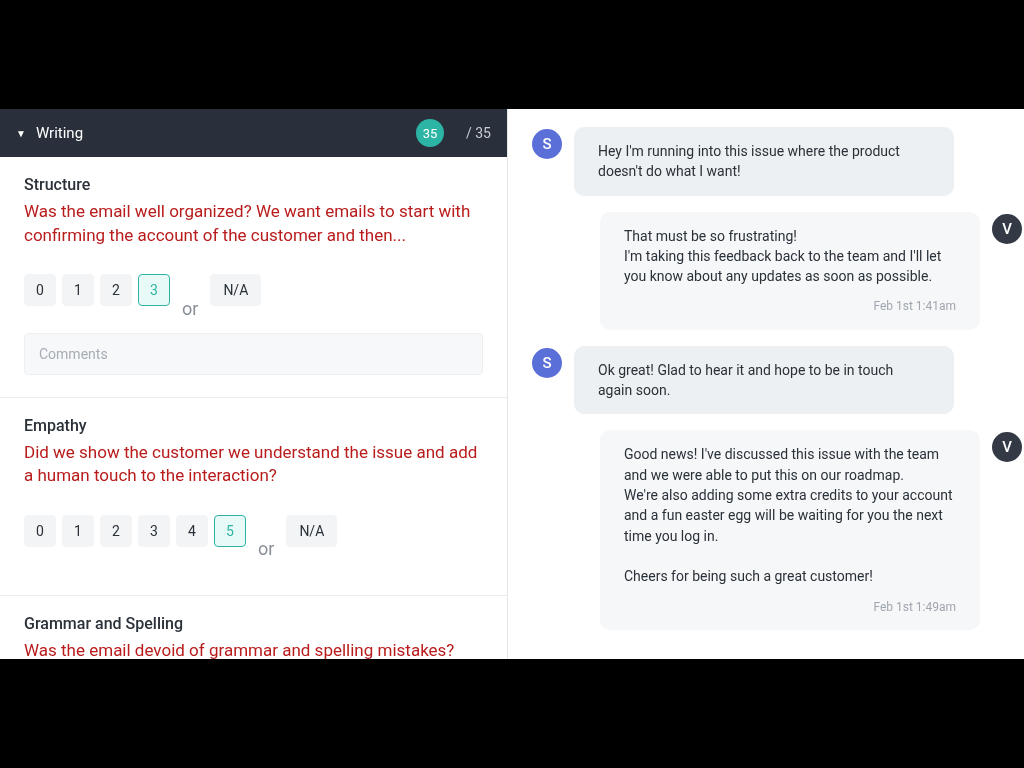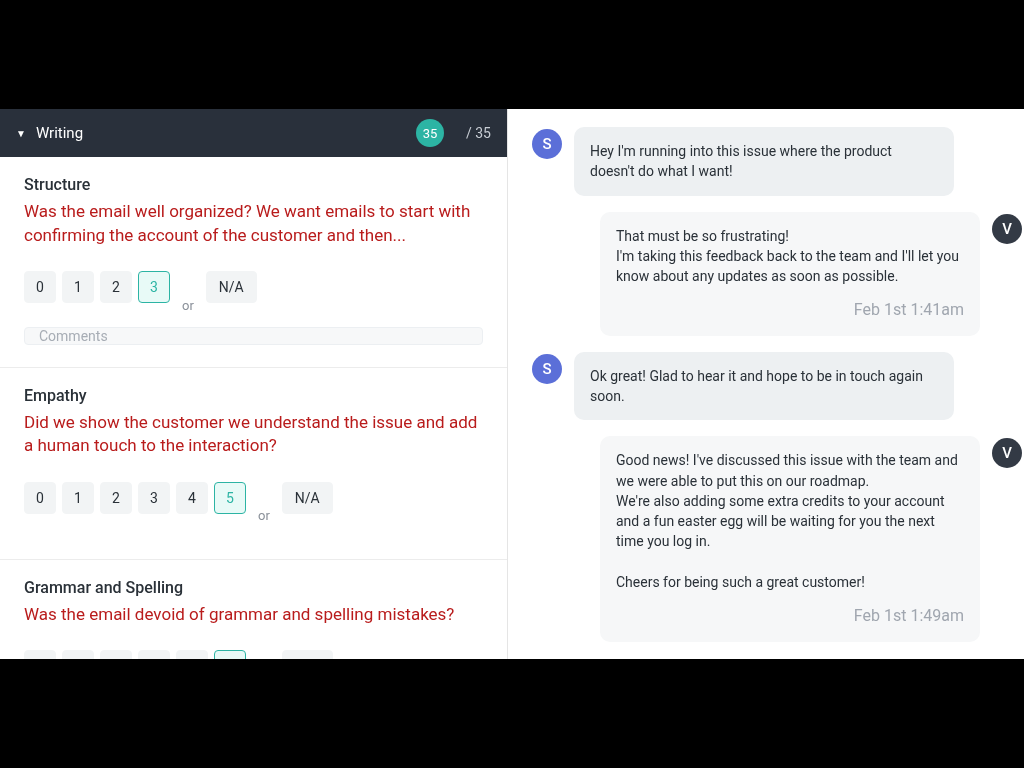--- a/index.html
+++ b/index.html
@@ -12,34 +12,34 @@
 .score-badge { background: #2cb4a4; color: #fff; border-radius: 50%; width: 28px; height: 28px; display: inline-flex; align-items: center; justify-content: center; font-size: 13px; font-weight: 400; }
 .score-max { color: #c8cdd4; margin-left: 22px; font-size: 14px; }
 .questions { overflow-y: auto; flex: 1; }
 .question { padding: 18px 24px 22px 24px; border-bottom: 1px solid #ececec; }
 .q-title { font-size: 16px; color: #2a3138; margin-bottom: 6px; font-weight: 500; }
 .q-desc { font-size: 17px; color: #b91c1c; line-height: 1.4; margin-bottom: 14px; }
 .rating-row { display: flex; align-items: center; gap: 6px; margin-bottom: 14px; }
 .rating-btn { width: 32px; height: 32px; background: #f2f4f5; border: 1px solid #f2f4f5; border-radius: 4px; display: inline-flex; align-items: center; justify-content: center; font-size: 14px; color: #2a3138; cursor: pointer; }
 .rating-btn.selected { background: #e8faf7; border: 1px solid #2cb4a4; color: #2cb4a4; }
 .rating-btn.na { width: auto; padding: 0 12px; }
-.or-text { font-size: 13px; color: #8a9099; padding: 0 6px; margin-top: 36px; }
-.comments-box { width: 100%; border: 1px solid #eceff2; background: #f7f8f9; border-radius: 4px; padding: 0 14px; font-size: 14px; color: #a7adb5; }
+.or-text { font-size: 18px; color: #8a9099; padding: 0 6px; margin-top: 36px; }
+.comments-box { width: 100%; border: 1px solid #eceff2; background: #f7f8f9; border-radius: 4px; padding: 12px 14px; font-size: 14px; color: #a7adb5; }
 .comments-box.filled { background: #fff; border: 1px solid #2cb4a4; color: #2a3138; }
 .right-panel { flex: 1; background: #fff; padding: 18px 2px 0 24px; overflow-y: auto; }
 .msg-row { display: flex; gap: 12px; margin-bottom: 16px; align-items: flex-start; }
 .msg-row.right { flex-direction: row-reverse; }
 .avatar { width: 30px; height: 30px; border-radius: 50%; display: inline-flex; align-items: center; justify-content: center; color: #fff; font-size: 15px; font-weight: 500; flex-shrink: 0; margin-top: 2px; }
 .avatar.s { background: #5b6fd8; }
 .avatar.v { background: #333a45; }
-.bubble { max-width: 380px; border-radius: 10px; padding: 14px 16px; font-size: 14px; line-height: 1.45; color: #2a3138; position: relative; }
+.bubble { max-width: 380px; border-radius: 10px; padding: 14px 24px; font-size: 14px; line-height: 1.45; color: #2a3138; position: relative; }
 .bubble.customer { background: #edf0f2; }
 .bubble.agent { background: #f6f7f8; }
 .bubble p + p { }
-.timestamp { font-size: 16px; color: #a0a6af; text-align: right; margin-top: 12px; }
+.timestamp { font-size: 12px; color: #a0a6af; text-align: right; margin-top: 12px; }
 </style>
 </head>
 <body>
 
 <div class="viewport">
   <div class="left-panel">
     <div class="section-header">
       <span class="chevron">▼</span>
       <span class="title">Writing</span>
       <span class="score-badge">35</span>

